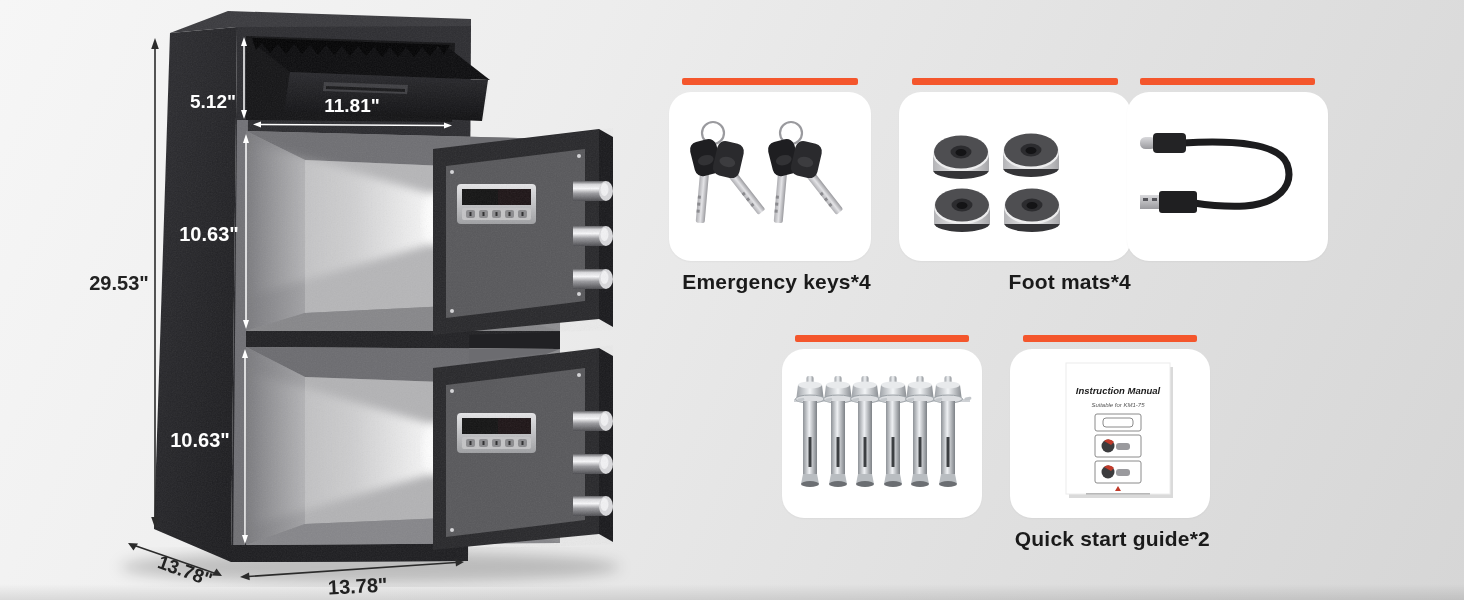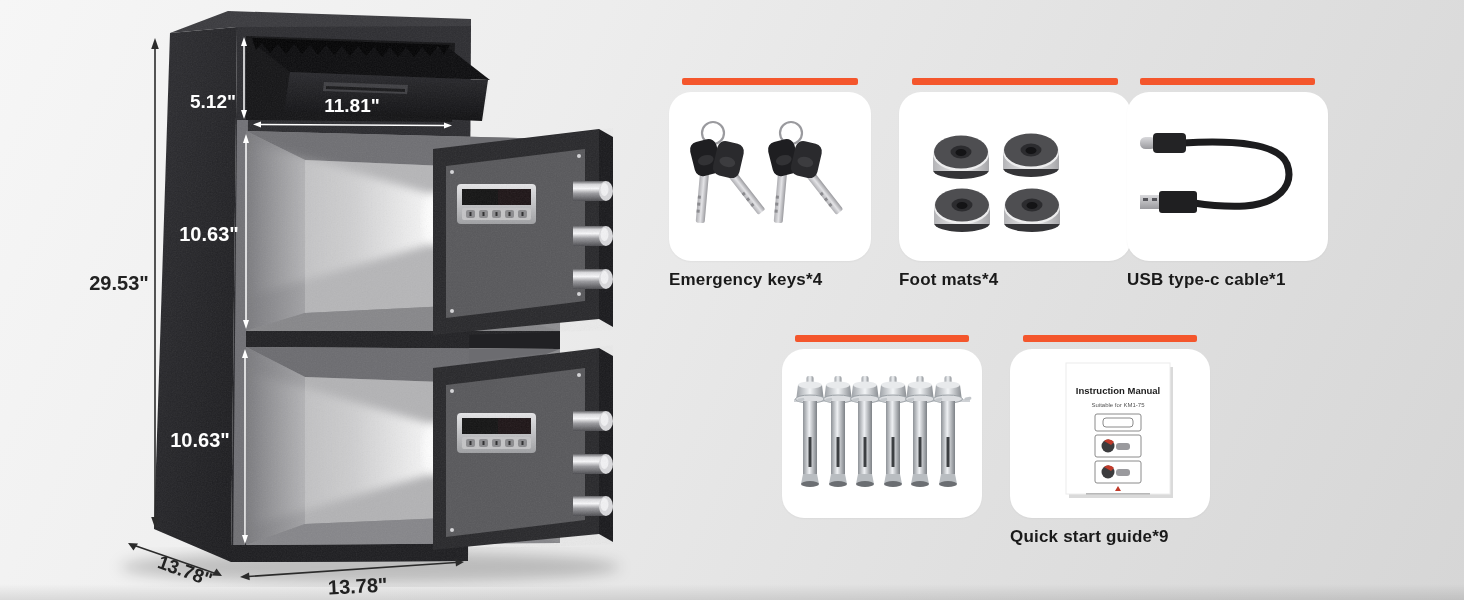--- a/index.html
+++ b/index.html
@@ -12,23 +12,24 @@
     content:"";position:absolute;left:0;right:0;bottom:0;height:16px;
     background:linear-gradient(to bottom,rgba(0,0,0,0),rgba(0,0,0,0.10));
     pointer-events:none;
   }
   .safe-wrap{position:absolute;left:0;top:0;width:660px;height:600px;}
   .acc{position:absolute;display:flex;flex-direction:column;}
   .acc .bar{height:7px;border-radius:2px;margin:0 13px;}
   .acc .card{
     background:#ffffff;border-radius:22px;margin-top:7px;
     box-shadow:0 1px 2px rgba(0,0,0,0.04);
+    font-style:italic;
   }
   .acc .lbl{
-    margin-top:9px;text-align:left;font-size:17px;font-weight:bold;
+    margin-top:9px;text-align:right;font-size:21px;font-weight:bold;
     color:#1a1a1a;letter-spacing:.2px;white-space:nowrap;
   }
   .dimtxt{font-family:"Liberation Sans",sans-serif;font-weight:bold;}
 </style>
 </head>
 <body>
 
 <div class="stage">
 
   <div class="safe-wrap">
@@ -357,21 +358,20 @@
           <rect x="26" y="41" width="33" height="20" rx="4" fill="#232325"></rect>
         </g>
         <g>
           <rect x="13" y="103" width="20" height="14" fill="url(#usbMetal)"></rect>
           <rect x="16" y="106" width="5" height="3" fill="#55555a"></rect>
             <rect x="25" y="106" width="5" height="3" fill="#55555a"></rect>
           <rect x="32" y="99" width="38" height="22" rx="3" fill="#1f1f21"></rect>
         </g>
       </svg>
     </div>
-    <div class="lbl">USB type-c cable*1</div>
   </div>
 
   <div class="acc" style="left:782px;top:335px;width:200px;">
     <div class="bar" style="background:#F4562C"></div>
     <div class="card" style="height:169px">
       <svg width="200" height="169" viewBox="0 0 200 169">
         <defs>
           <linearGradient id="screwBody" x1="0" y1="0" x2="1" y2="0">
             <stop offset="0" stop-color="#8e9297"></stop>
               <stop offset="0.45" stop-color="#eef0f3"></stop>
@@ -425,16 +425,16 @@
             <path d="M94,92 a7,7 0 0 1 10,1 l-3,3 z" fill="#c13a2a"></path>
           <rect x="106" y="94" width="14" height="7" rx="3" fill="#9a9a9e"></rect>
           <circle cx="98" cy="123" r="6.5" fill="#3c3c3e"></circle>
             <path d="M94,118 a7,7 0 0 1 10,1 l-3,3 z" fill="#c13a2a"></path>
           <rect x="106" y="120" width="14" height="7" rx="3" fill="#9a9a9e"></rect>
         </g>
         <polygon points="108,137 111,142 105,142" fill="#c13a2a"></polygon>
         <rect x="76" y="144" width="64" height="1.6" fill="#b8b8b8"></rect>
       </svg>
     </div>
-    <div class="lbl">Quick start guide*9</div>
+    <div class="lbl">Quick start guide*2</div>
   </div>
 
 </div>
 
 </body></html>

